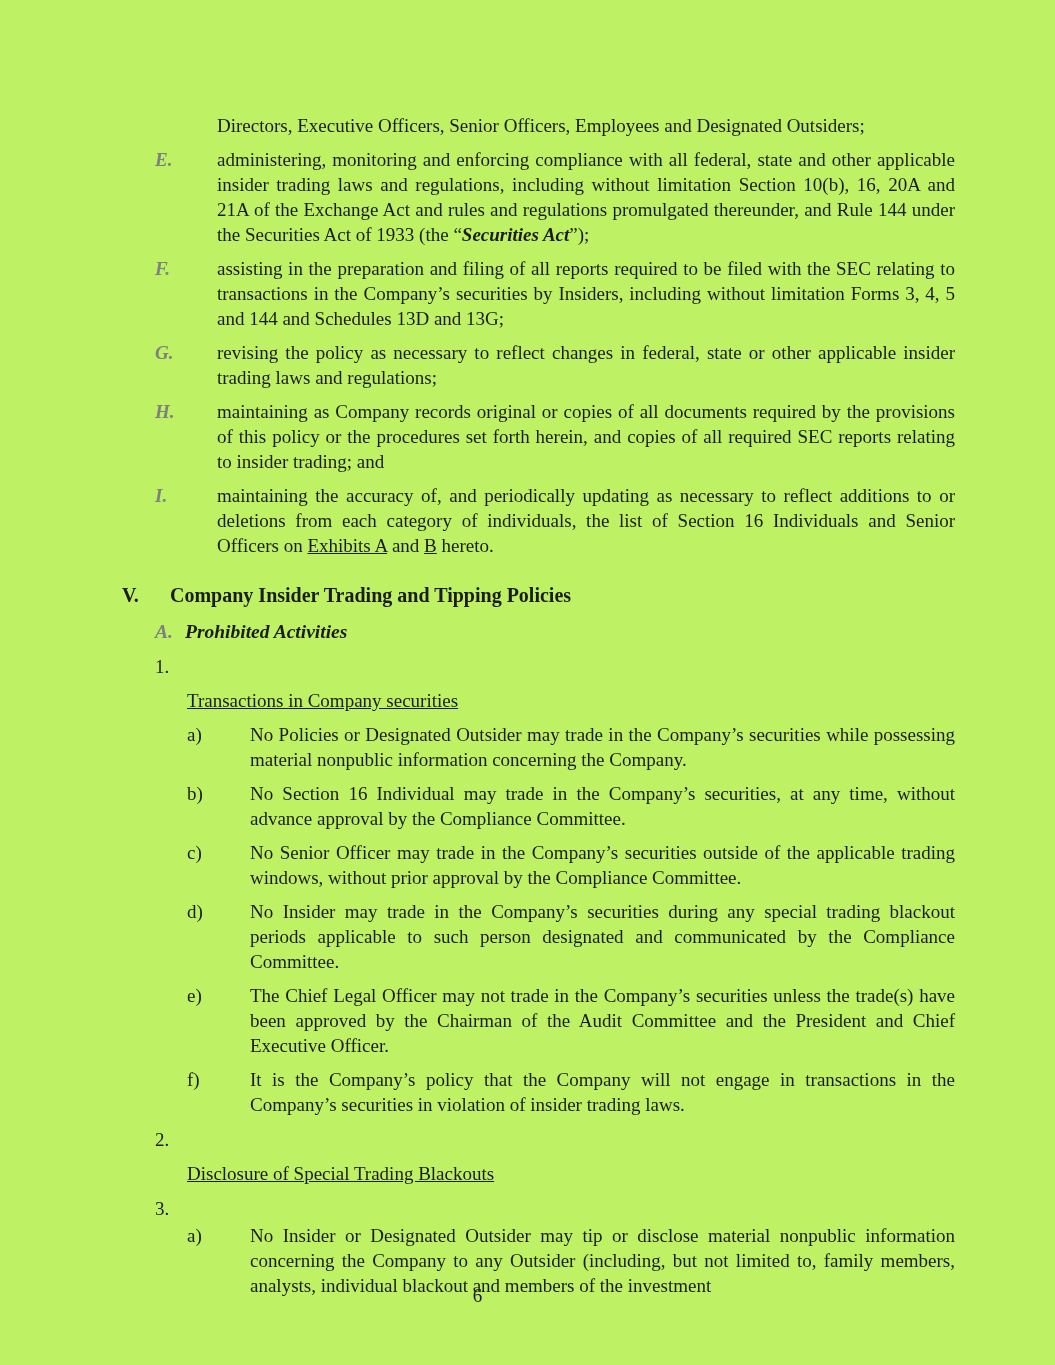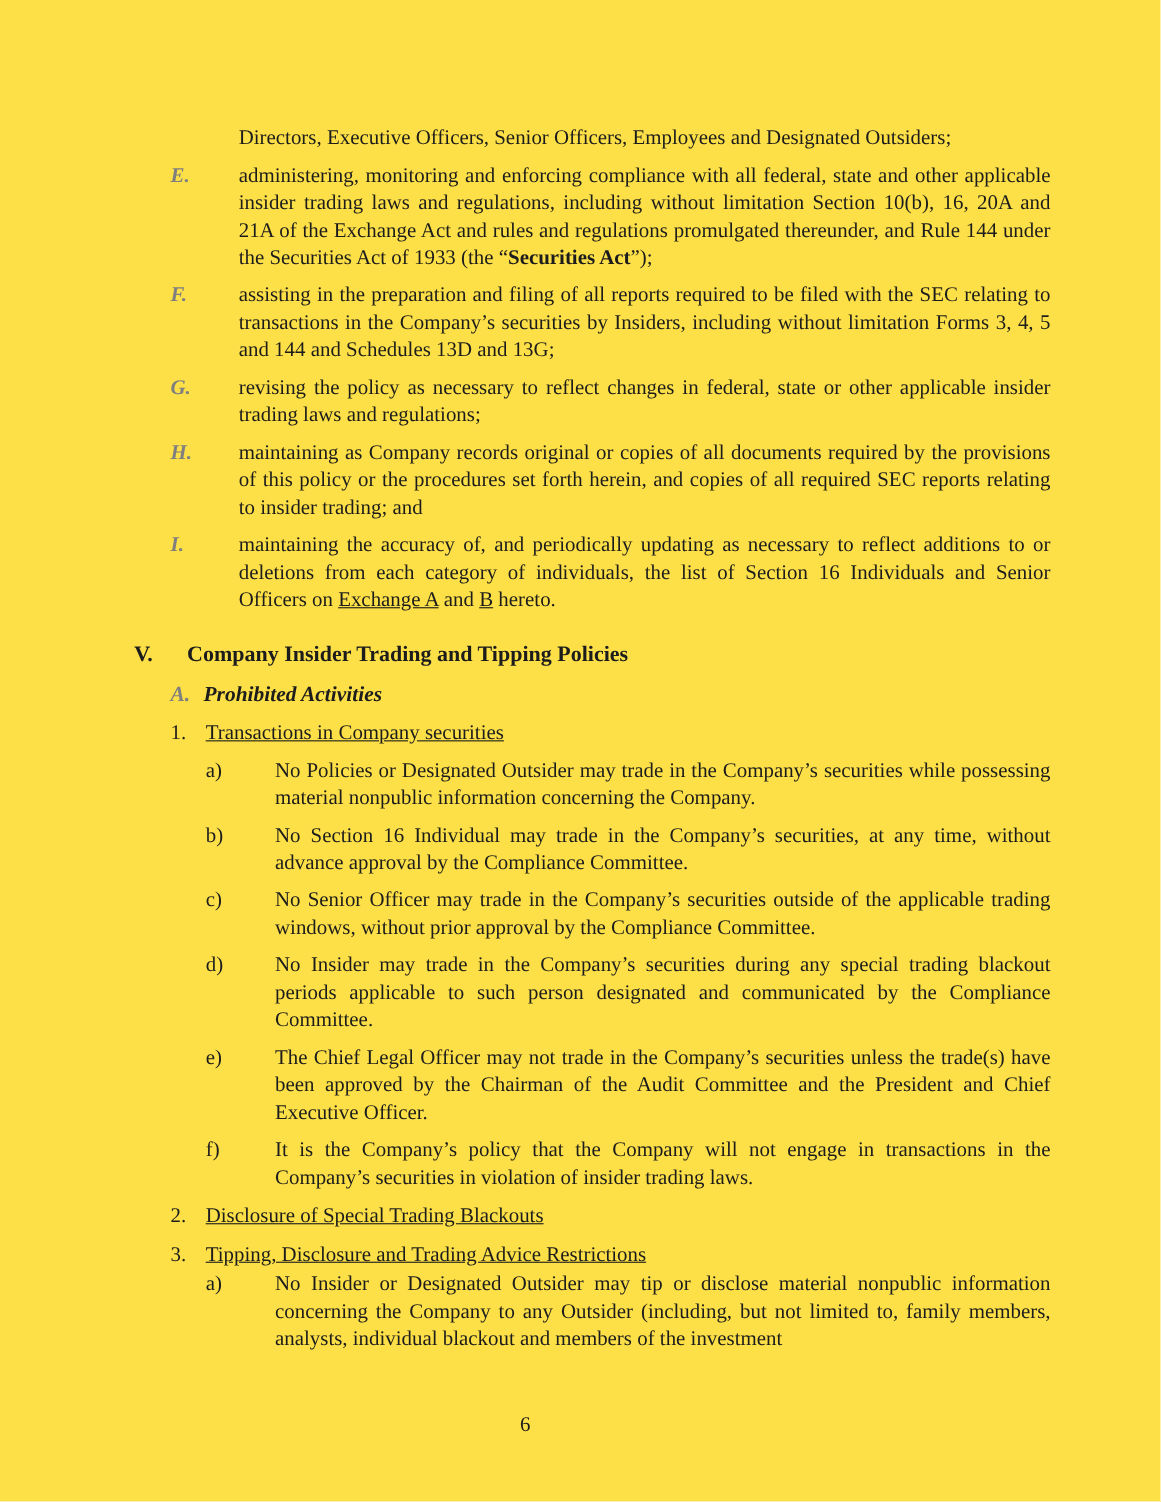--- a/index.html
+++ b/index.html
@@ -4,21 +4,21 @@
 <style>
   html, body {
     margin: 0;
     padding: 0;
     background: #ffffff;
   }
   .page {
     position: relative;
     width: 1055px;
     height: 1365px;
-    background: #fde047;
+    background: #bef264;
     font-family: "Liberation Serif", "DejaVu Serif", serif;
     font-size: 19px;
     line-height: 25px;
     color: #1c1c1c;
     overflow: hidden;
   }
   .content {
     position: absolute;
     top: 113px;
     left: 0;
@@ -41,20 +41,21 @@
     color: #7f7f7f;
     font-style: italic;
     font-weight: 600;
   }
   .letter-body {
     flex: 1;
     text-align: justify;
   }
   .bi {
     font-weight: bold;
+    font-style: italic;
   }
   .ul {
     text-decoration: underline;
   }
 
   
   .heading-v {
     display: flex;
     margin-left: 122px;
     margin-top: 24px;
@@ -78,21 +79,21 @@
     color: #7f7f7f;
   }
 
   
   .num-item {
     display: flex;
     margin-left: 155px;
     margin-top: 10px;
   }
   .num-item .num-label { flex: 0 0 32px; }
-  .num-item .num-title { text-decoration: underline; }
+  .num-item .num-title { text-decoration: underline; margin-top: 34px; }
 
   
   .sub-item {
     display: flex;
     margin-left: 187px;
     margin-top: 9px;
   }
   .sub-item.tight { margin-top: 2px; }
   .sub-item .sub-label { flex: 0 0 63px; }
   .sub-item .sub-body {
@@ -138,21 +139,21 @@
       <p class="letter-body">revising the policy as necessary to reflect changes in federal, state or other applicable insider trading laws and regulations;</p>
     </div>
 
     <div class="letter-item">
       <span class="letter-label">H.</span>
       <p class="letter-body">maintaining as Company records original or copies of all documents required by the provisions of this policy or the procedures set forth herein, and copies of all required SEC reports relating to insider trading; and</p>
     </div>
 
     <div class="letter-item">
       <span class="letter-label">I.</span>
-      <p class="letter-body"><span>maintaining the accuracy of, and periodically updating as necessary to reflect additions to or deletions from each category of individuals, the list of Section 16 Individuals and Senior Officers on </span><span class="ul">Exchange A</span><span> and </span><span class="ul">B</span><span> hereto.</span></p>
+      <p class="letter-body"><span>maintaining the accuracy of, and periodically updating as necessary to reflect additions to or deletions from each category of individuals, the list of Section 16 Individuals and Senior Officers on </span><span class="ul">Exhibits A</span><span> and </span><span class="ul">B</span><span> hereto.</span></p>
     </div>
 
     <div class="heading-v">
       <span class="v-num">V.</span>
       <span class="v-title">Company Insider Trading and Tipping Policies</span>
     </div>
 
     <div class="sub-a">
       <span class="a-label">A.</span>
       <span class="a-title">Prohibited Activities</span>
@@ -194,21 +195,20 @@
     </div>
 
     <div class="num-item">
       <span class="num-label">2.</span>
       <span class="num-title">Disclosure of Special Trading Blackouts</span>
     </div>
 
 
     <div class="num-item">
       <span class="num-label">3.</span>
-      <span class="num-title">Tipping, Disclosure and Trading Advice Restrictions</span>
     </div>
 
     <div class="sub-item tight">
       <span class="sub-label">a)</span>
       <p class="sub-body">No Insider or Designated Outsider may tip or disclose material nonpublic information concerning the Company to any Outsider (including, but not limited to, family members, analysts, individual blackout and members of the investment</p>
     </div>
 
   </div>
 
   <div class="page-number">6</div>

